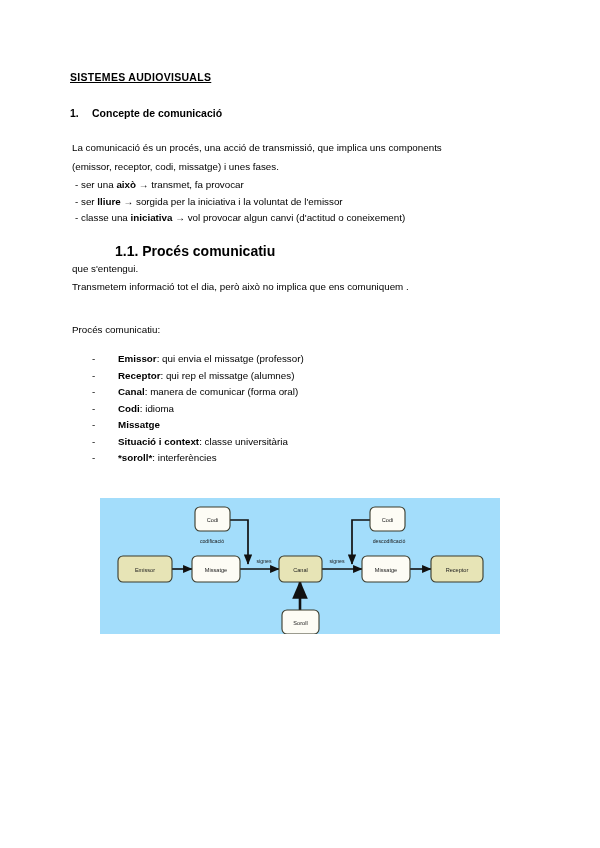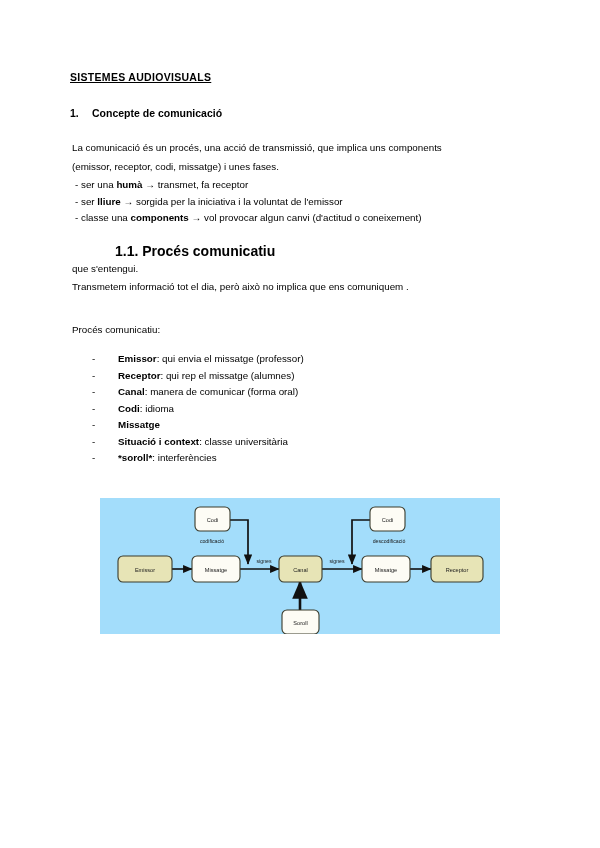--- a/index.html
+++ b/index.html
@@ -125,23 +125,23 @@
     <div class="doc-title">SISTEMES AUDIOVISUALS</div>
 
     <div class="section-heading">
       <span class="num">1.</span>
       <span>Concepte de comunicació</span>
     </div>
 
     <p class="para">La comunicació és un procés, una acció de transmissió, que implica uns components</p>
     <p class="para">(emissor, receptor, codi, missatge) i unes fases.</p>
 
-    <p class="dash-line"><span> - ser una </span><b>humà</b><span> → transmet, fa receptor</span></p>
+    <p class="dash-line"><span> - ser una </span><b>això</b><span> → transmet, fa provocar</span></p>
     <p class="dash-line"><span> - ser </span><b>lliure</b><span> → sorgida per la iniciativa i la voluntat de l'emissor</span></p>
-    <p class="dash-line"><span> - classe una </span><b>components</b><span> → vol provocar algun canvi (d'actitud o coneixement)</span></p>
+    <p class="dash-line"><span> - classe una </span><b>iniciativa</b><span> → vol provocar algun canvi (d'actitud o coneixement)</span></p>
 
     <div class="spacer-md"></div>
 
     <div class="sub-heading">1.1. Procés comunicatiu</div>
 
     <p class="para">que s'entengui.</p>
     <p class="para">Transmetem informació tot el dia, però això no implica que ens comuniquem .</p>
 
     <div class="spacer-lg"></div>
 

